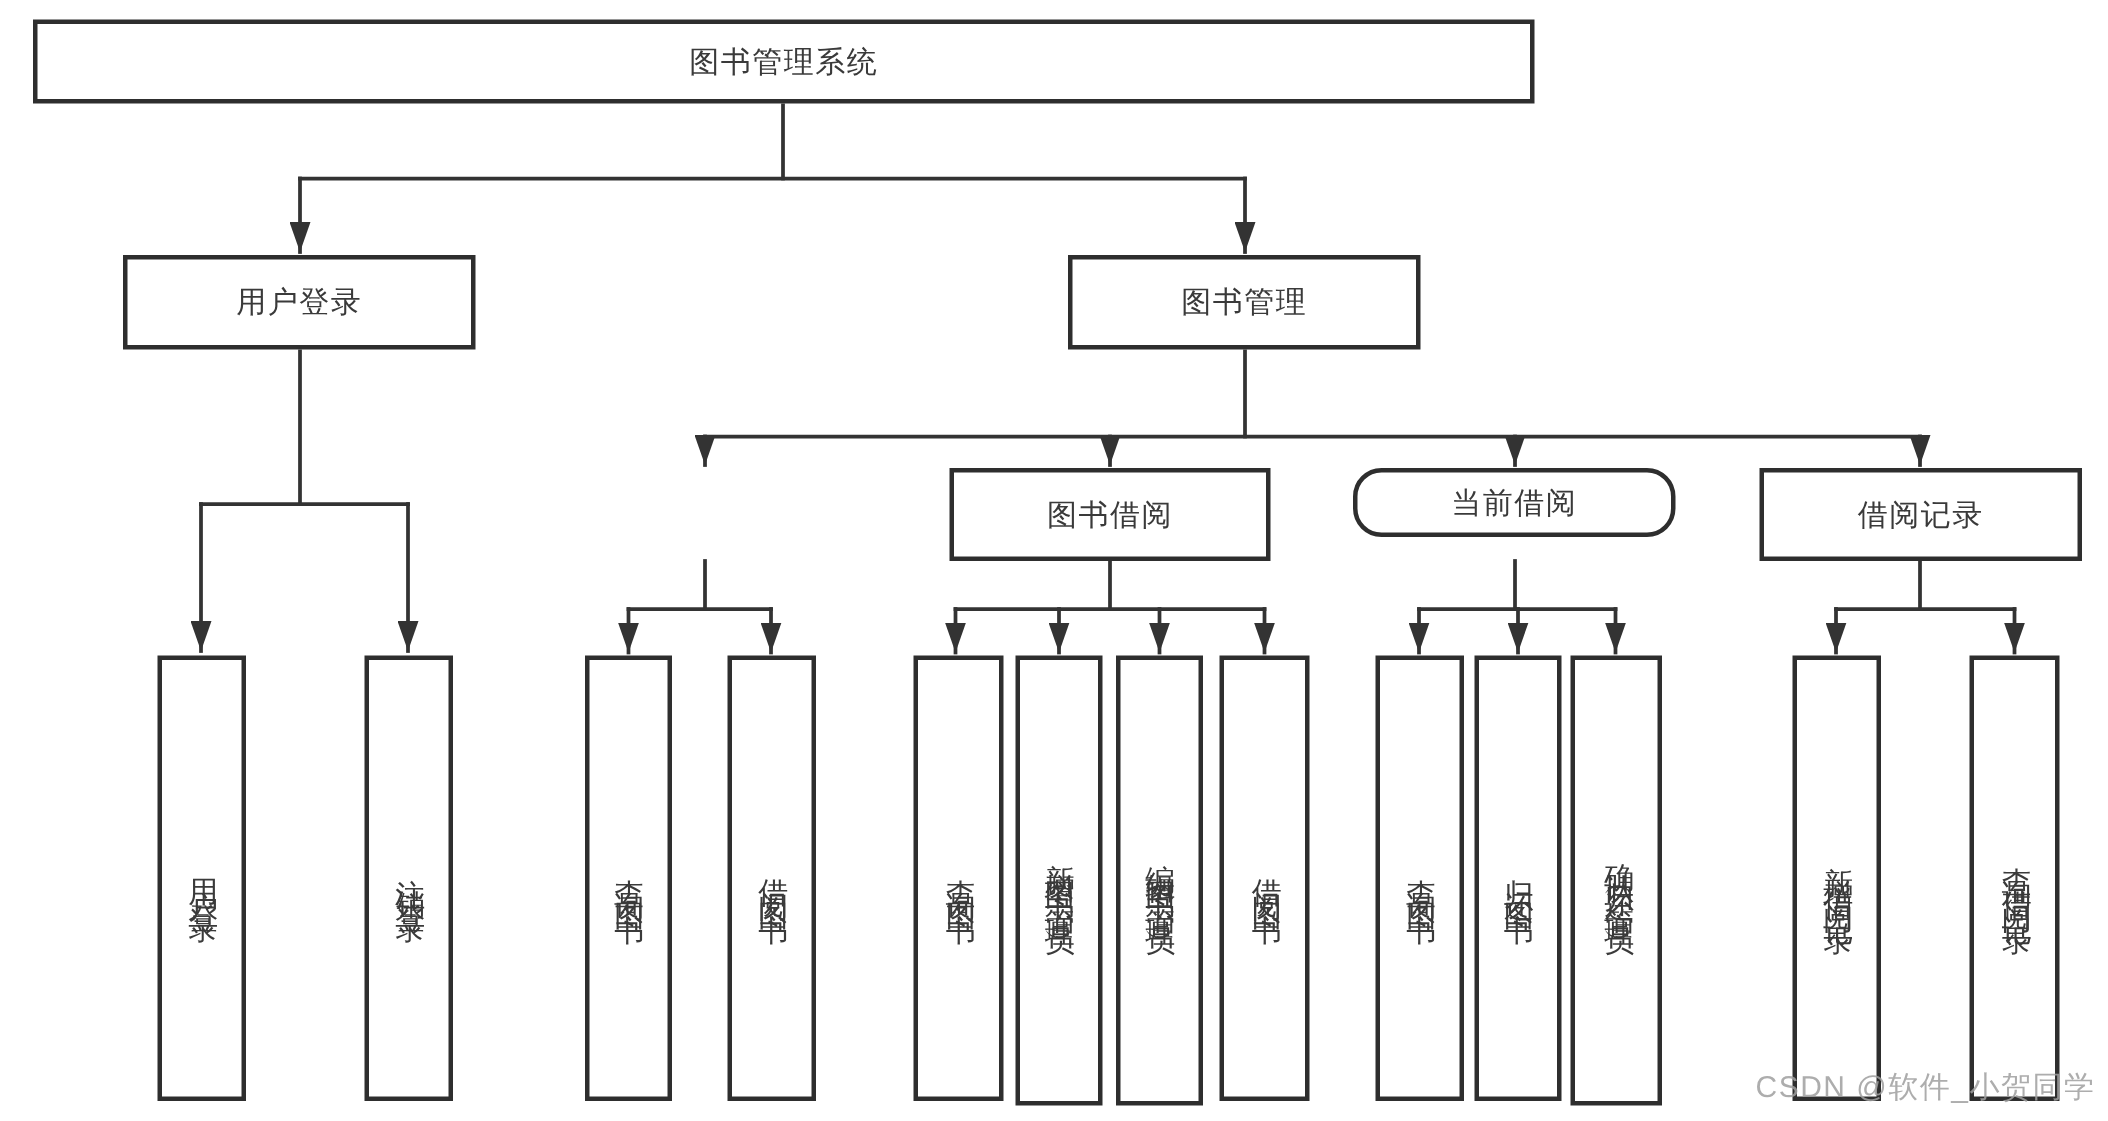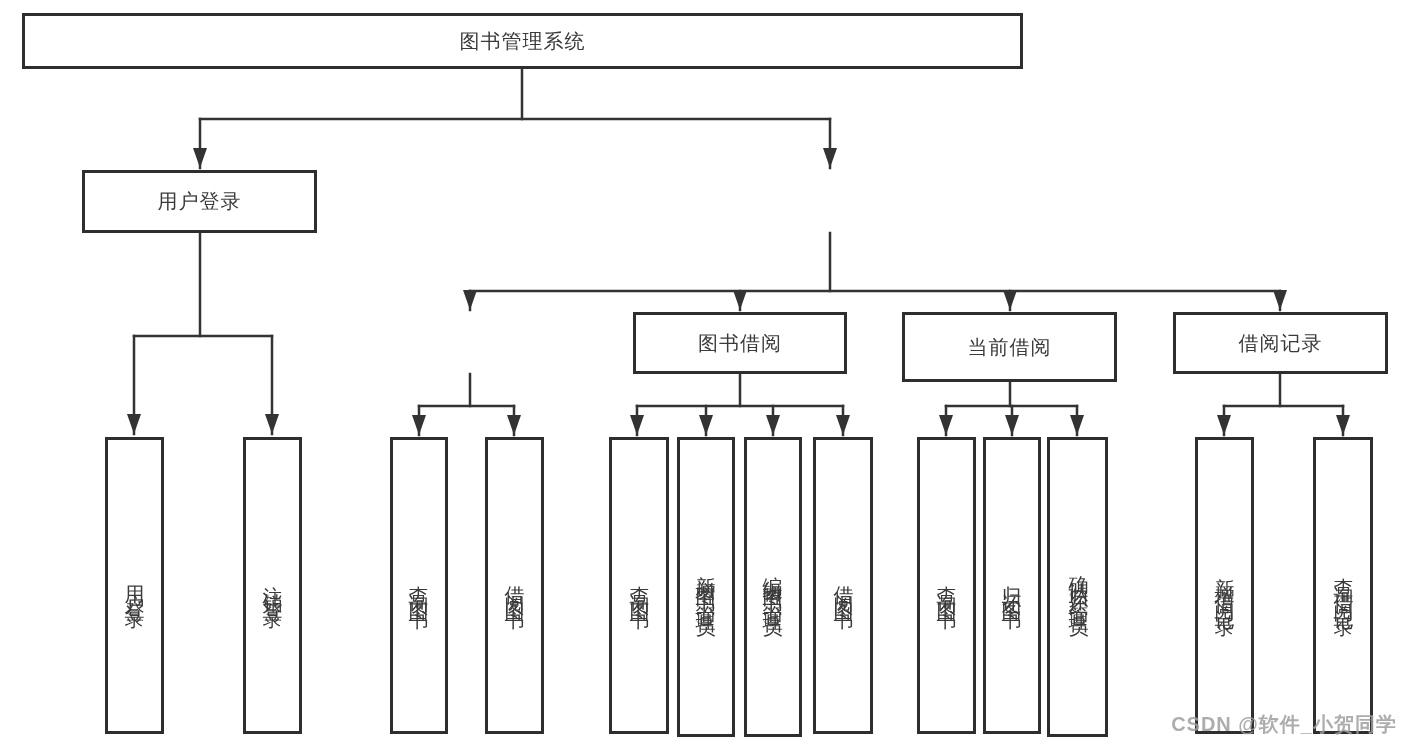--- a/index.html
+++ b/index.html
@@ -22,21 +22,21 @@
     position:absolute; box-sizing:border-box;
     border:3px solid #2e2e2e; background:#ffffff;
     writing-mode:vertical-rl; text-orientation:mixed;
     text-align:center; line-height:52px;
     font-size:20px; color:#3a3a3a; letter-spacing:8px;
     z-index:2;
   }
   .watermark {
     position:absolute; right:8px; bottom:9px;
     font-size:20px; color:#9f9f9f; letter-spacing:1px;
-    z-index:6; opacity:0.85; white-space:nowrap;font-weight:bold;
+    z-index:6; opacity:0.85; white-space:nowrap;
   }
 </style>
 </head>
 <body>
 
 <div id="canvas">
 
   <svg id="connectors" viewBox="0 0 1405 747" xmlns="http://www.w3.org/2000/svg">
     <defs>
       <marker id="arrow" viewBox="0 0 20 14" refX="20" refY="7" markerWidth="20" markerHeight="14" orient="auto" markerUnits="userSpaceOnUse">
@@ -83,23 +83,24 @@
       <path d="M1280,374 V406"></path>
       <path d="M1224,406 H1343"></path>
       <path d="M1224,406 V435" marker-end="url(#arrow)"></path>
       <path d="M1343,406 V435" marker-end="url(#arrow)"></path>
     </g>
   </svg>
 
   <div class="hbox" style="left:22px; top:13px; width:1001px; height:56px;">图书管理系统</div>
 
   <div class="hbox" style="left:82px; top:170px; width:235px; height:63px;">用户登录</div>
+  <div class="hbox" style="left:712px; top:170px; width:235px; height:63px;">图书管理</div>
 
   <div class="hbox" style="left:633px; top:312px; width:214px; height:62px;font-family:Liberation Mono, monospace;">图书借阅</div>
-  <div class="hbox" style="left:902px; top:312px; width:215px; height:70px;">当前借阅</div>
+  <div class="hbox" style="left:902px; top:312px; width:215px; height:46px;border-radius:19px;">当前借阅</div>
   <div class="hbox" style="left:1173px; top:312px; width:215px; height:62px;">借阅记录</div>
 
   <div class="vbox" style="left:105px; top:437px; width:59px; height:297px;">用户登录</div>
   <div class="vbox" style="left:243px; top:437px; width:59px; height:297px;">注销登录</div>
 
   <div class="vbox" style="left:390px; top:437px; width:58px; height:297px;">查询图书</div>
   <div class="vbox" style="left:485px; top:437px; width:59px; height:297px;">借阅图书</div>
 
   <div class="vbox" style="left:609px; top:437px; width:60px; height:297px;">查询图书</div>
   <div class="vbox" style="left:677px; top:437px; width:58px; height:300px; letter-spacing:6px;">新增图书（管理员）</div>

